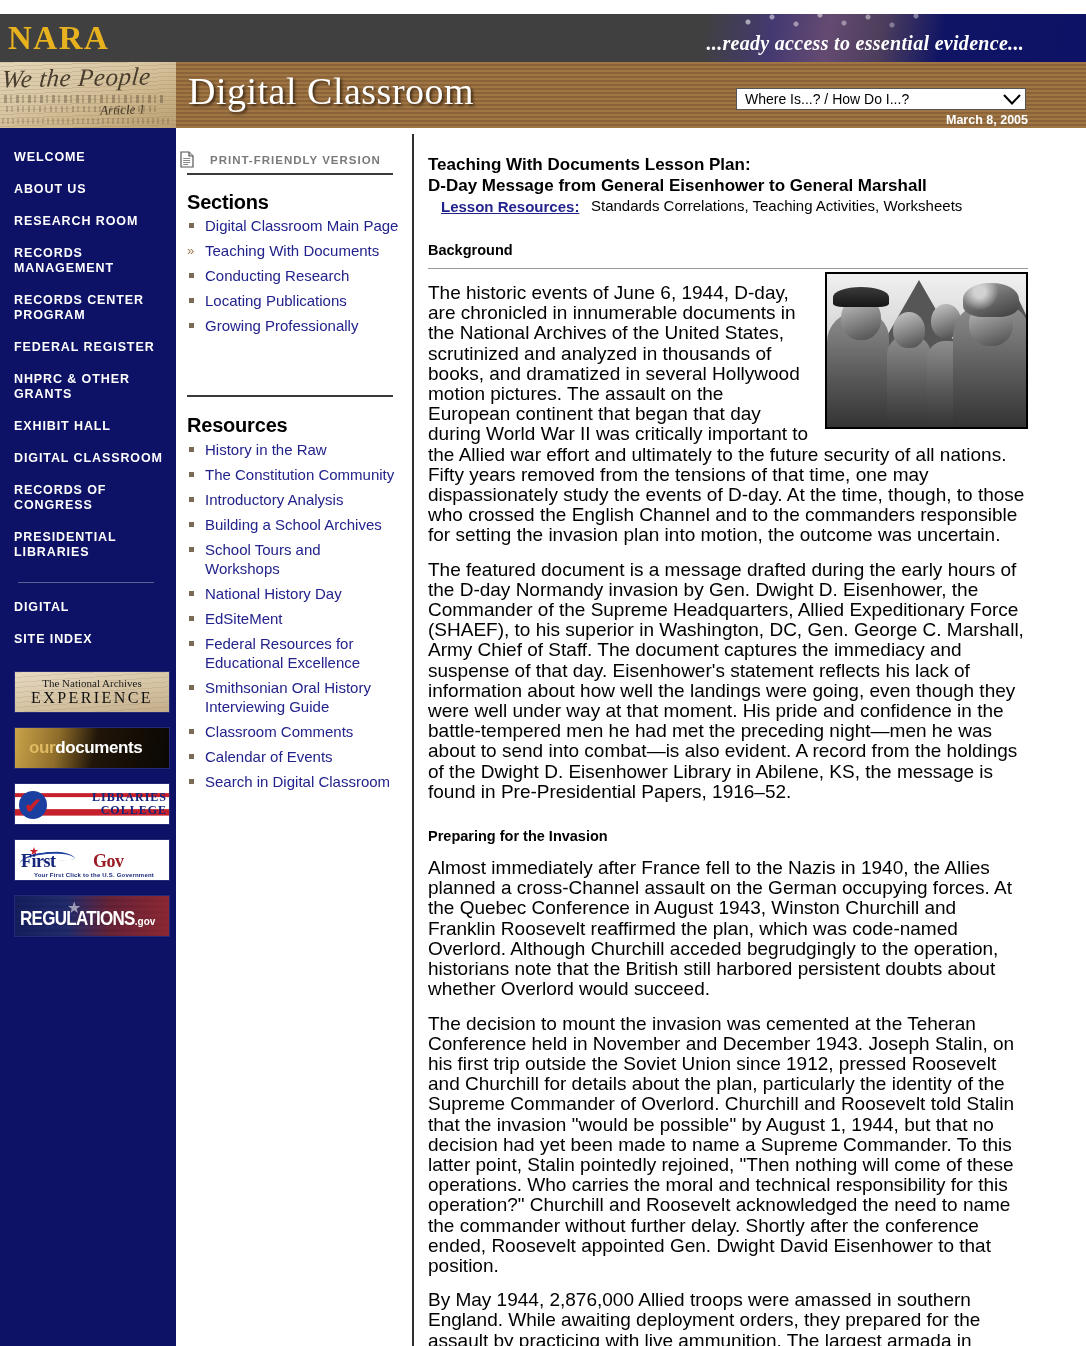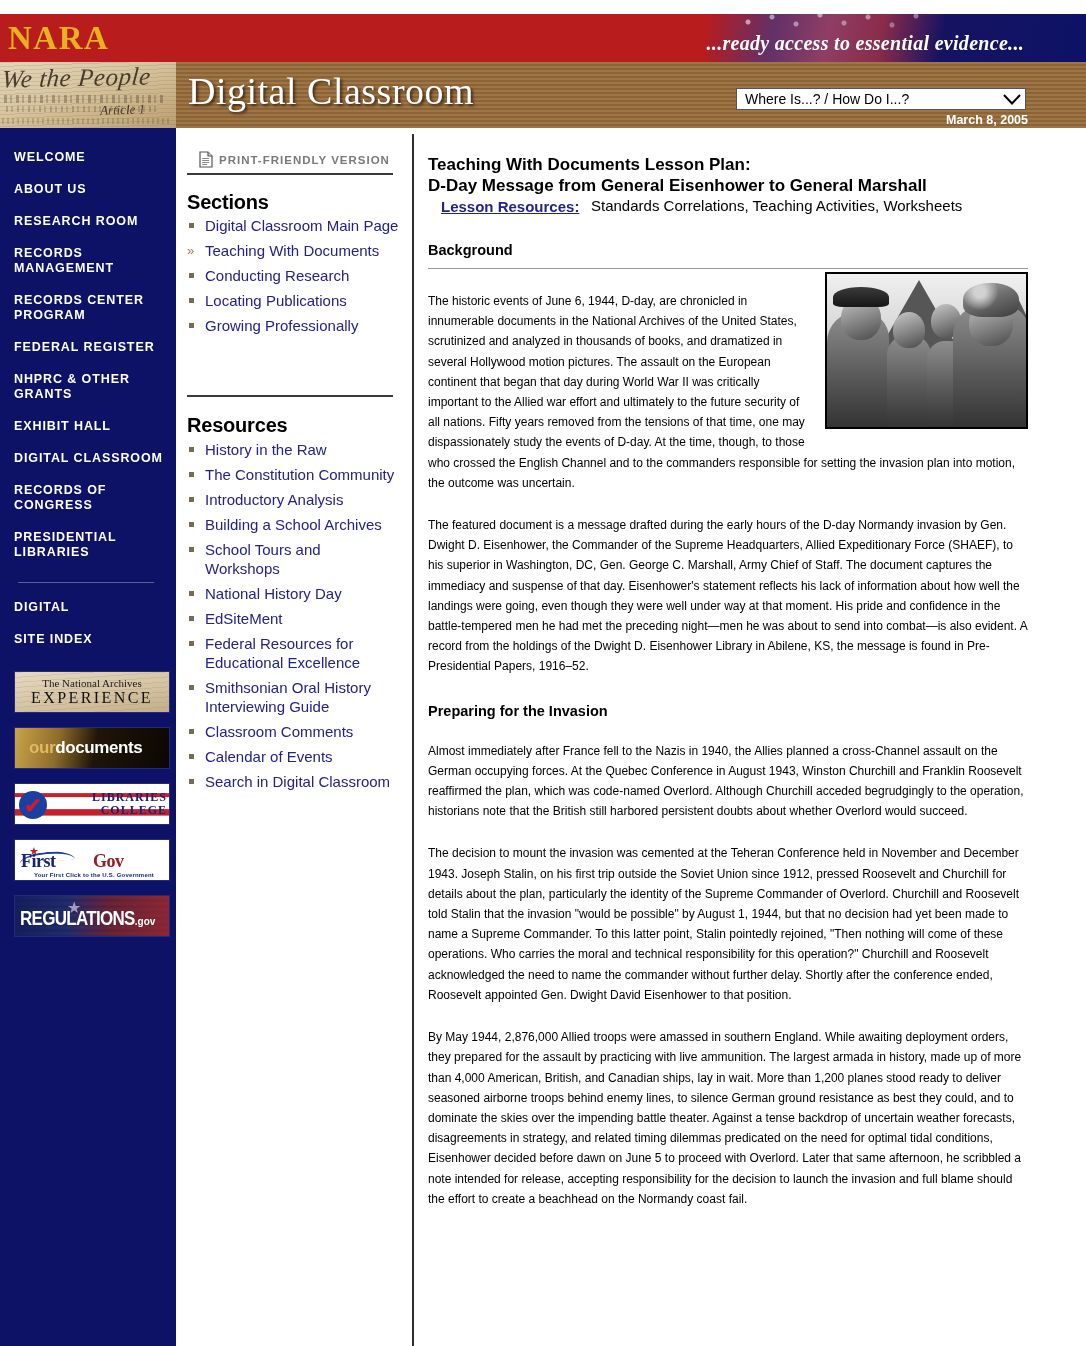--- a/index.html
+++ b/index.html
@@ -22,21 +22,21 @@
     left: 0; top: 0;
     width: 1086px;
     height: 14px;
     background: #ffffff;
   }
   #nara-bar {
     position: absolute;
     left: 0; top: 14px;
     width: 1086px;
     height: 48px;
-    background: #b91c1c;
+    background: #404040;
     overflow: hidden;
     text-align: center;
   }
   #flag-wash {
     position: absolute;
     right: 0; top: 0;
     width: 380px; height: 48px;
     background:
       linear-gradient(100deg, rgba(13,18,102,0) 0%, rgba(70,55,130,0.75) 18%,
         rgba(120,80,140,0.65) 32%, rgba(90,60,120,0.5) 46%, rgba(13,18,102,0.95) 62%,
@@ -339,24 +339,24 @@
   #midcol {
     position: absolute;
     left: 176px; top: 128px;
     width: 236px;
     height: 1218px;
     background: #ffffff;
     padding: 0;
   }
   #print-friendly {
     position: absolute;
-    left: 23px; top: 23px;
+    left: 4px; top: 23px;
     display: flex;
     align-items: center;
-    gap: 6px;
+    gap: 16px;
     cursor: pointer;
   }
   #print-friendly .ptxt {
     font-size: 11.5px;
     font-weight: bold;
     letter-spacing: 1px;
     color: #7a7a7a;
     white-space: nowrap;
   }
   .mid-rule {
@@ -457,22 +457,22 @@
     font-size: 14.5px;
     font-weight: bold;
     color: #000;
   }
   .hr-thin {
     height: 1px;
     background: #9a9a9a;
     margin: 10px 0 0 0;
   }
   p.body {
-    margin: 22px 0 0 0;
-    font-size: 12px;
+    margin: 14px 0 0 0;
+    font-size: 19px;
     line-height: 20.2px;
     color: #000;
     text-align: left;
   }
   #photo {
     float: right;
     width: 203px;
     height: 157px;
     margin: 3px 0 4px 14px;
     border: 2px solid #000;

